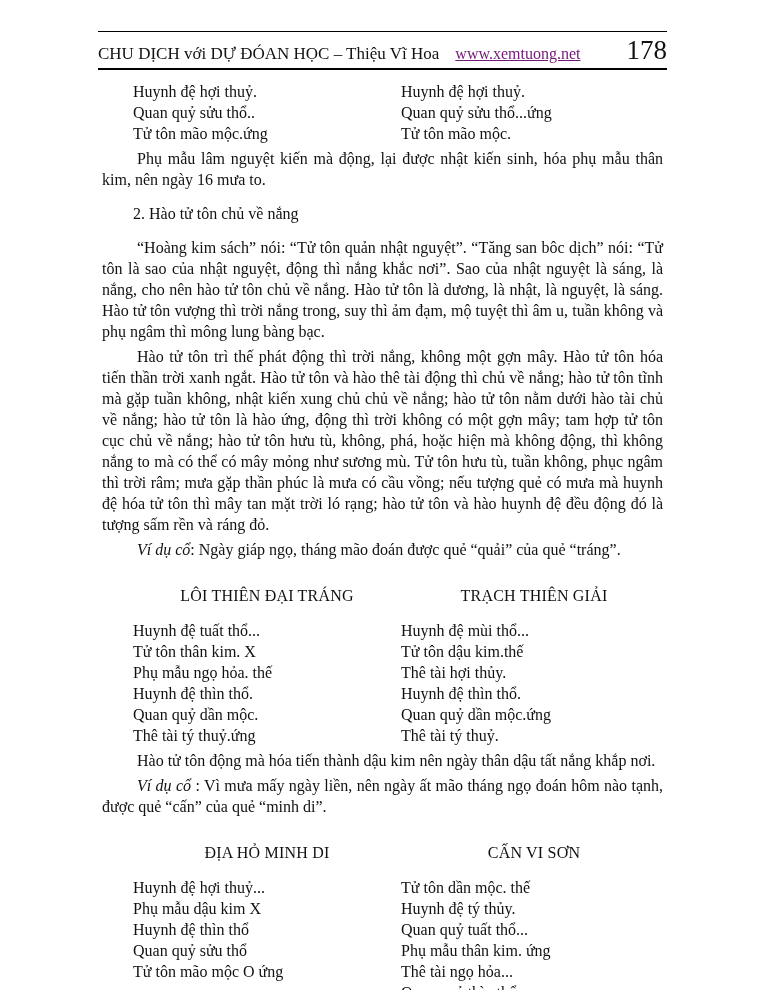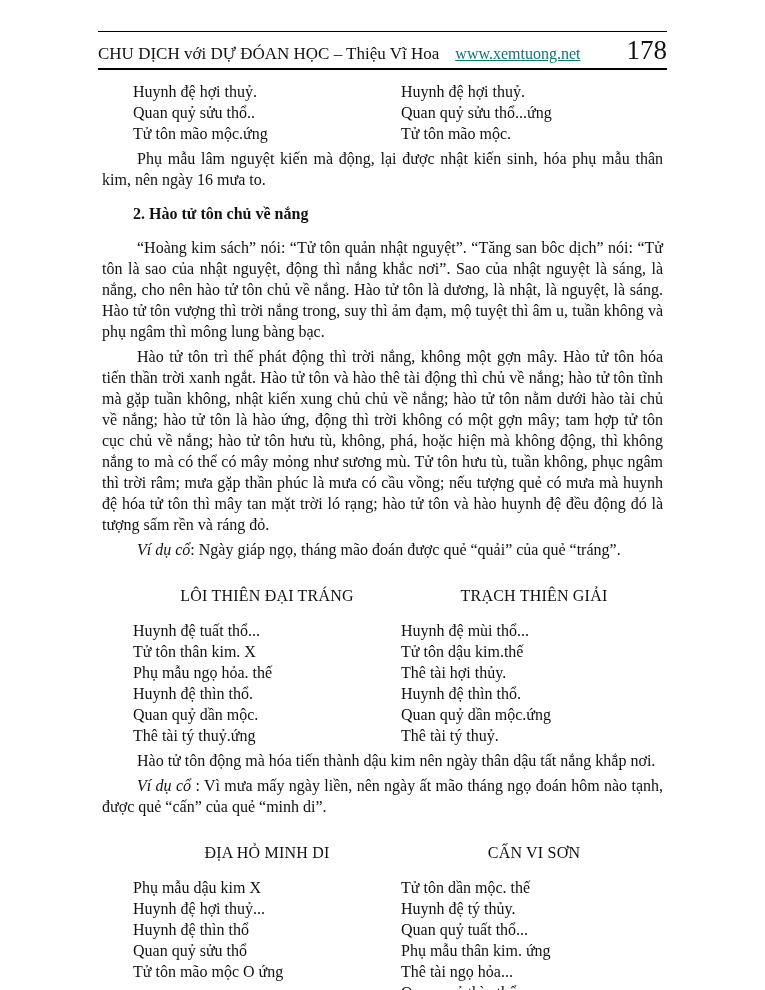--- a/index.html
+++ b/index.html
@@ -33,21 +33,21 @@
     padding: 7px 0 4px 0;
   }
   .header-title {
     flex: 1;
     font-size: 17px;
     white-space: nowrap;
   }
   .header-url {
     font-size: 16px;
     text-decoration: underline;
-    color: #0f766e;
+    color: #701a75;
     margin-right: 46px;
     white-space: nowrap;
   }
   .header-page {
     font-size: 27px;
     font-weight: normal;
     line-height: 22px;
     white-space: nowrap;
   }
   .content { padding-top: 11px; }
@@ -66,21 +66,21 @@
     text-align: center;
   }
   .hex-table.titled { margin-top: 25px; }
 
   p.body-par {
     margin: 4px;
     text-align: justify;
     text-indent: 35px;
   }
   .section-heading {
-    font-weight: bold;
+    font-weight: normal;
     margin: 13px 0 13px 35px;
   }
   .lead-italic { font-style: italic; }
 </style>
 </head>
 <body>
 
 <div class="page">
 
   <hr class="rule rule-top">
@@ -139,22 +139,22 @@
       </div>
     </div>
 
     <p class="body-par">Hào tử tôn động mà hóa tiến thành dậu kim nên ngày thân dậu tất nắng khắp nơi.</p>
 
     <p class="body-par"><span class="lead-italic">Ví dụ cổ </span><span>: Vì mưa mấy ngày liền, nên ngày ất mão tháng ngọ đoán hôm nào tạnh, được quẻ “cấn” của quẻ “minh di”.</span></p>
 
     <div class="hex-table titled">
       <div class="hex-col">
         <div class="hex-title">ĐỊA HỎ MINH DI</div>
+        <div class="hex-line">Huynh đệ hợi thuỷ...</div>
         <div class="hex-line">Phụ mẫu dậu kim X</div>
-        <div class="hex-line">Huynh đệ hợi thuỷ...</div>
         <div class="hex-line">Huynh đệ thìn thổ</div>
         <div class="hex-line">Quan quỷ sửu thổ</div>
         <div class="hex-line">Tử tôn mão mộc O ứng</div>
       </div>
       <div class="hex-col">
         <div class="hex-title">CẤN VI SƠN</div>
         <div class="hex-line">Tử tôn dần mộc. thế</div>
         <div class="hex-line">Huynh đệ tý thủy.</div>
         <div class="hex-line">Quan quỷ tuất thổ...</div>
         <div class="hex-line">Phụ mẫu thân kim. ứng</div>

